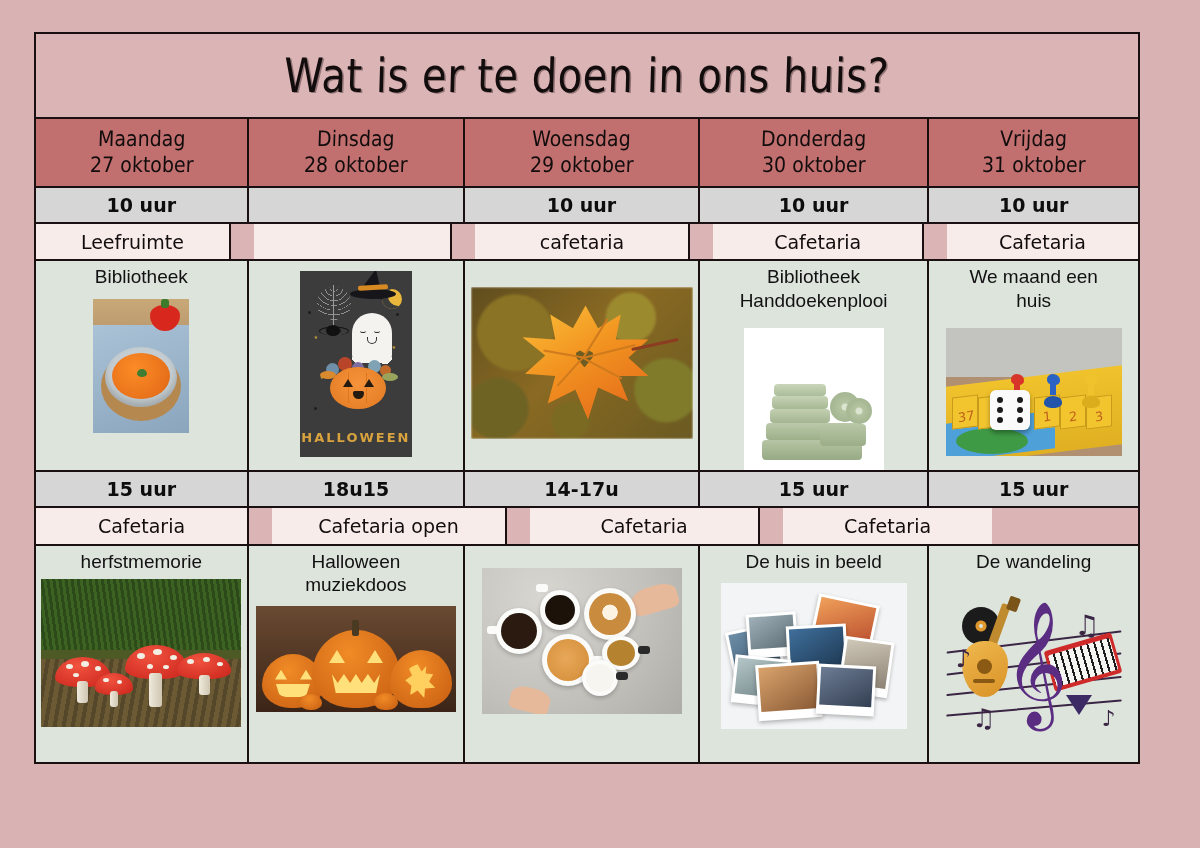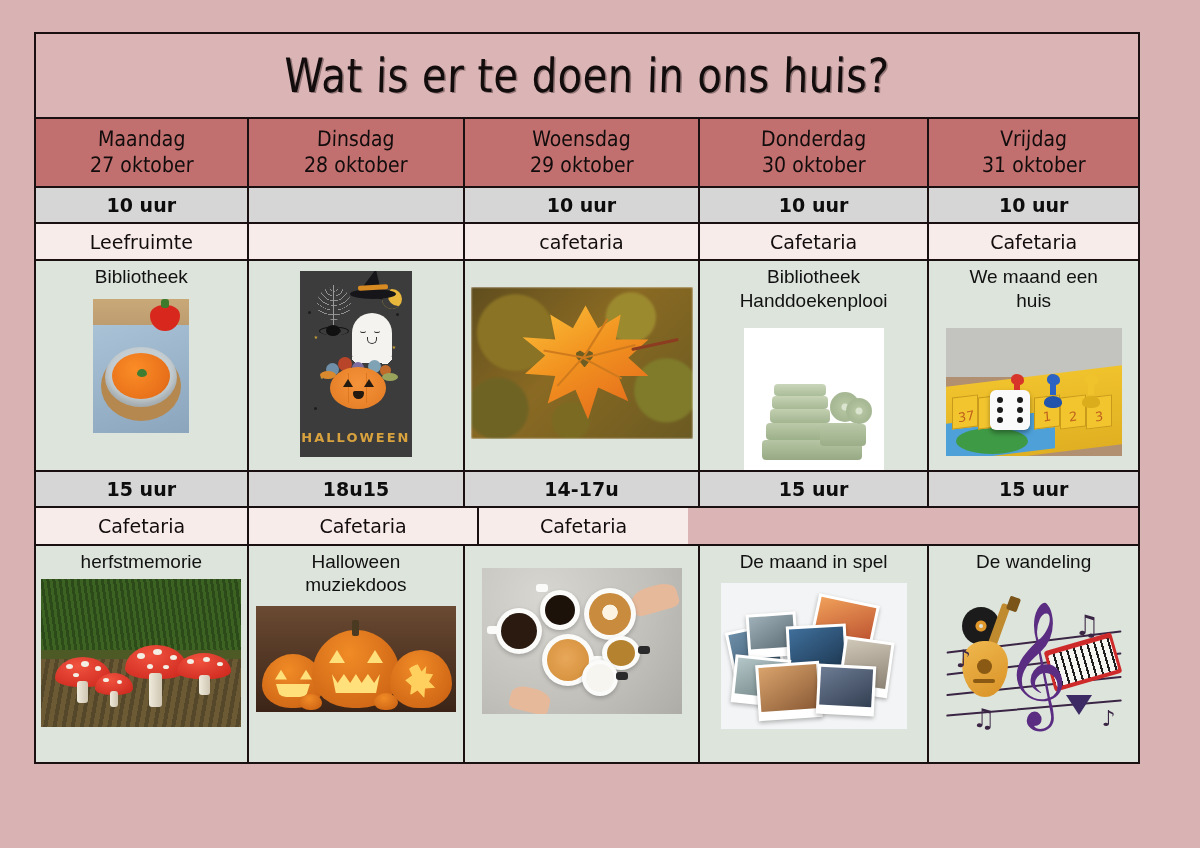--- a/index.html
+++ b/index.html
@@ -99,21 +99,21 @@
   }
   .time-text {
     font-family: "DejaVu Sans", sans-serif;
     font-size: 19px;
     font-weight: bold;
     color: #0d0d0d;
     transform: scaleY(1.05);
   }
 
   
-  .row-loc { height: 38px; border-bottom: 2px solid #1a1012; }
+  .row-loc { height: 38px; border-bottom: 2px solid #1a1012; gap: 23px; }
   .row-loc .cell {
     background: #f7ecea;
     display: flex;
     align-items: center;
     justify-content: center;
   }
   .loc-text {
     font-family: "DejaVu Sans", sans-serif;
     font-size: 19px;
     color: #120c0d;
@@ -560,20 +560,23 @@
         </div>
       <div class="cell c4">
           <span class="time-text">15 uur</span>
         </div>
     </div>
 
     <div class="row row-loc">
       <div class="cell c0">
           <span class="loc-text">Cafetaria</span>
         </div>
+      <div class="cell c2">
+          <span class="loc-text">Cafetaria open</span>
+        </div>
       <div class="cell c3">
           <span class="loc-text">Cafetaria</span>
         </div>
       <div class="cell c4">
           <span class="loc-text">Cafetaria</span>
         </div>
     </div>
 
     <div class="row row-act-bot">
 
@@ -674,21 +677,21 @@
             <div class="liq" style="left:5px;top:4px;width:28px;height:26px;background:#b5832f;"></div>
           </div>
           <div class="cup" style="left:100px;top:92px;width:36px;height:36px;">
             <div class="hdl" style="right:-10px;top:12px;background:#2a2a2a;"></div>
             <div class="liq" style="left:4px;top:4px;width:28px;height:28px;background:#f7f5f0;"></div>
           </div>
         </div>
       </div>
 
       <div class="cell c3">
-        <div class="act-text">De maand in spel</div>
+        <div class="act-text">De huis in beeld</div>
         <div class="pic pic-photos">
           <div class="ph" style="left:8px;top:44px;width:52px;height:46px;transform:rotate(-12deg);">
               <i style="background:linear-gradient(150deg,#6d8ea8,#3f5a70);"></i>
             </div>
           <div class="ph" style="left:26px;top:30px;width:50px;height:44px;transform:rotate(-4deg);">
               <i style="background:linear-gradient(150deg,#9fb0b8,#5d6d76);"></i>
             </div>
           <div class="ph" style="left:92px;top:16px;width:62px;height:54px;transform:rotate(12deg);">
               <i style="background:linear-gradient(150deg,#f0a05a,#b74a2c);"></i>
             </div>

